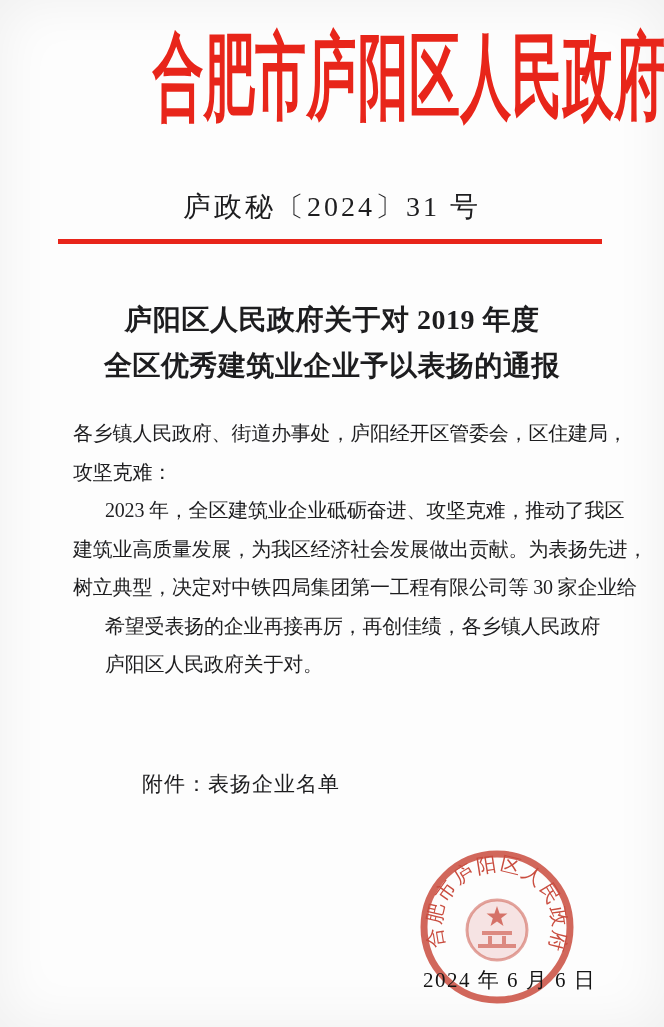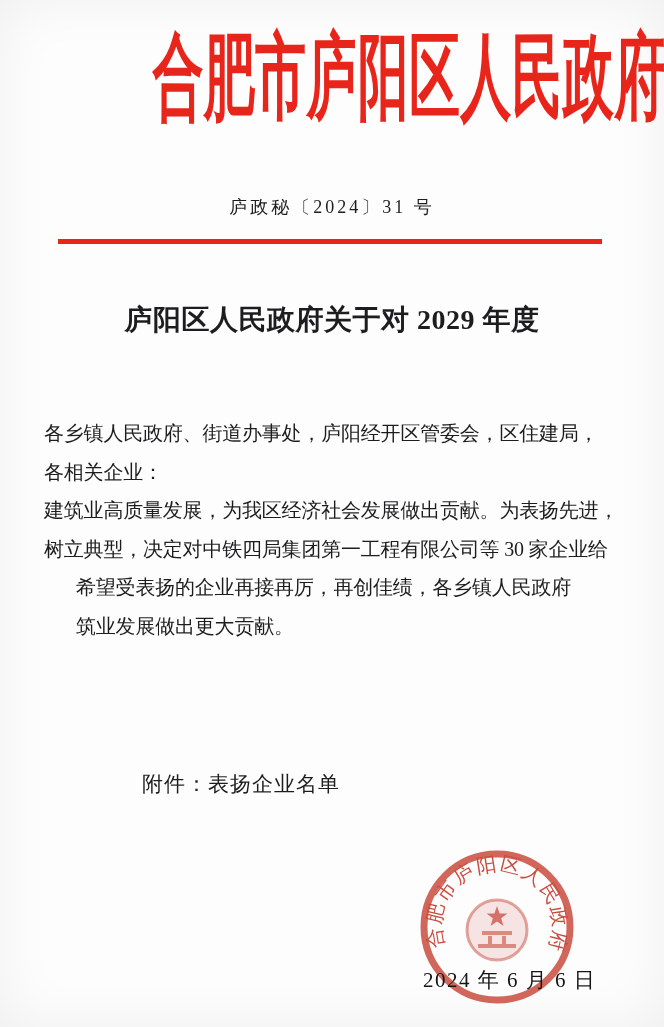--- a/index.html
+++ b/index.html
@@ -22,35 +22,35 @@
     position:absolute;top:22px;left:0;width:100%;
     text-align:center;white-space:nowrap;
     font-size:94px;line-height:110px;font-weight:bold;
     color:var(--header_red);
     transform:scaleX(0.54);transform-origin:50% 50%;
     letter-spacing:1px;
   }
   .doc-number{
     position:absolute;top:192px;left:0;width:100%;
     text-align:center;
-    font-size:18px;line-height:30px;
+    font-size:28px;line-height:30px;
     letter-spacing:3px;
   }
   .red-rule{
     position:absolute;top:239px;left:58px;width:544px;height:5px;
     background:var(--header_red);
   }
   .title{
     position:absolute;top:297px;left:0;width:100%;
     text-align:center;font-weight:bold;
     font-size:28px;line-height:46px;
     letter-spacing:0.5px;
   }
   .body-text{
-    position:absolute;top:414px;left:44px;width:556px;
+    position:absolute;top:414px;left:73px;width:556px;
     font-size:20px;letter-spacing:-0.2px;
   }
   .body-line{height:38.5px;line-height:38.5px;white-space:nowrap;}
   .body-line.indent{padding-left:32px;}
   .attachment{
     position:absolute;top:769px;left:142px;
     font-size:21px;line-height:30px;letter-spacing:1px;
   }
   .seal{
     position:absolute;top:842px;left:412px;width:170px;height:170px;
@@ -72,30 +72,32 @@
 
 <div class="page">
 
   <div class="letterhead">合肥市庐阳区人民政府文件</div>
 
   <div class="doc-number">庐政秘〔2024〕31 号</div>
 
   <div class="red-rule"></div>
 
   <div class="title">
-    <div>庐阳区人民政府关于对 2029 年度</div>
+    <div>庐阳区人民政府关于对 2019 年度</div>
+    <div>全区优秀建筑业企业予以表扬的通报</div>
   </div>
 
   <div class="body-text">
     <div class="body-line">各乡镇人民政府、街道办事处，庐阳经开区管委会，区住建局，</div>
-    <div class="body-line">各相关企业：</div>
+    <div class="body-line">攻坚克难：</div>
+    <div class="body-line indent">2023 年，全区建筑业企业砥砺奋进、攻坚克难，推动了我区</div>
     <div class="body-line">建筑业高质量发展，为我区经济社会发展做出贡献。为表扬先进，</div>
     <div class="body-line">树立典型，决定对中铁四局集团第一工程有限公司等 30 家企业给</div>
     <div class="body-line indent">希望受表扬的企业再接再厉，再创佳绩，各乡镇人民政府</div>
-    <div class="body-line indent">筑业发展做出更大贡献。</div>
+    <div class="body-line indent">庐阳区人民政府关于对。</div>
   </div>
 
   <div class="attachment">附件：表扬企业名单</div>
 
   <div class="seal">
     <svg width="170" height="170" viewBox="0 0 170 170">
       <defs>
         <filter id="stampBlur" x="-20%" y="-20%" width="140%" height="140%">
           <feGaussianBlur stdDeviation="0.6"></feGaussianBlur>
         </filter>

